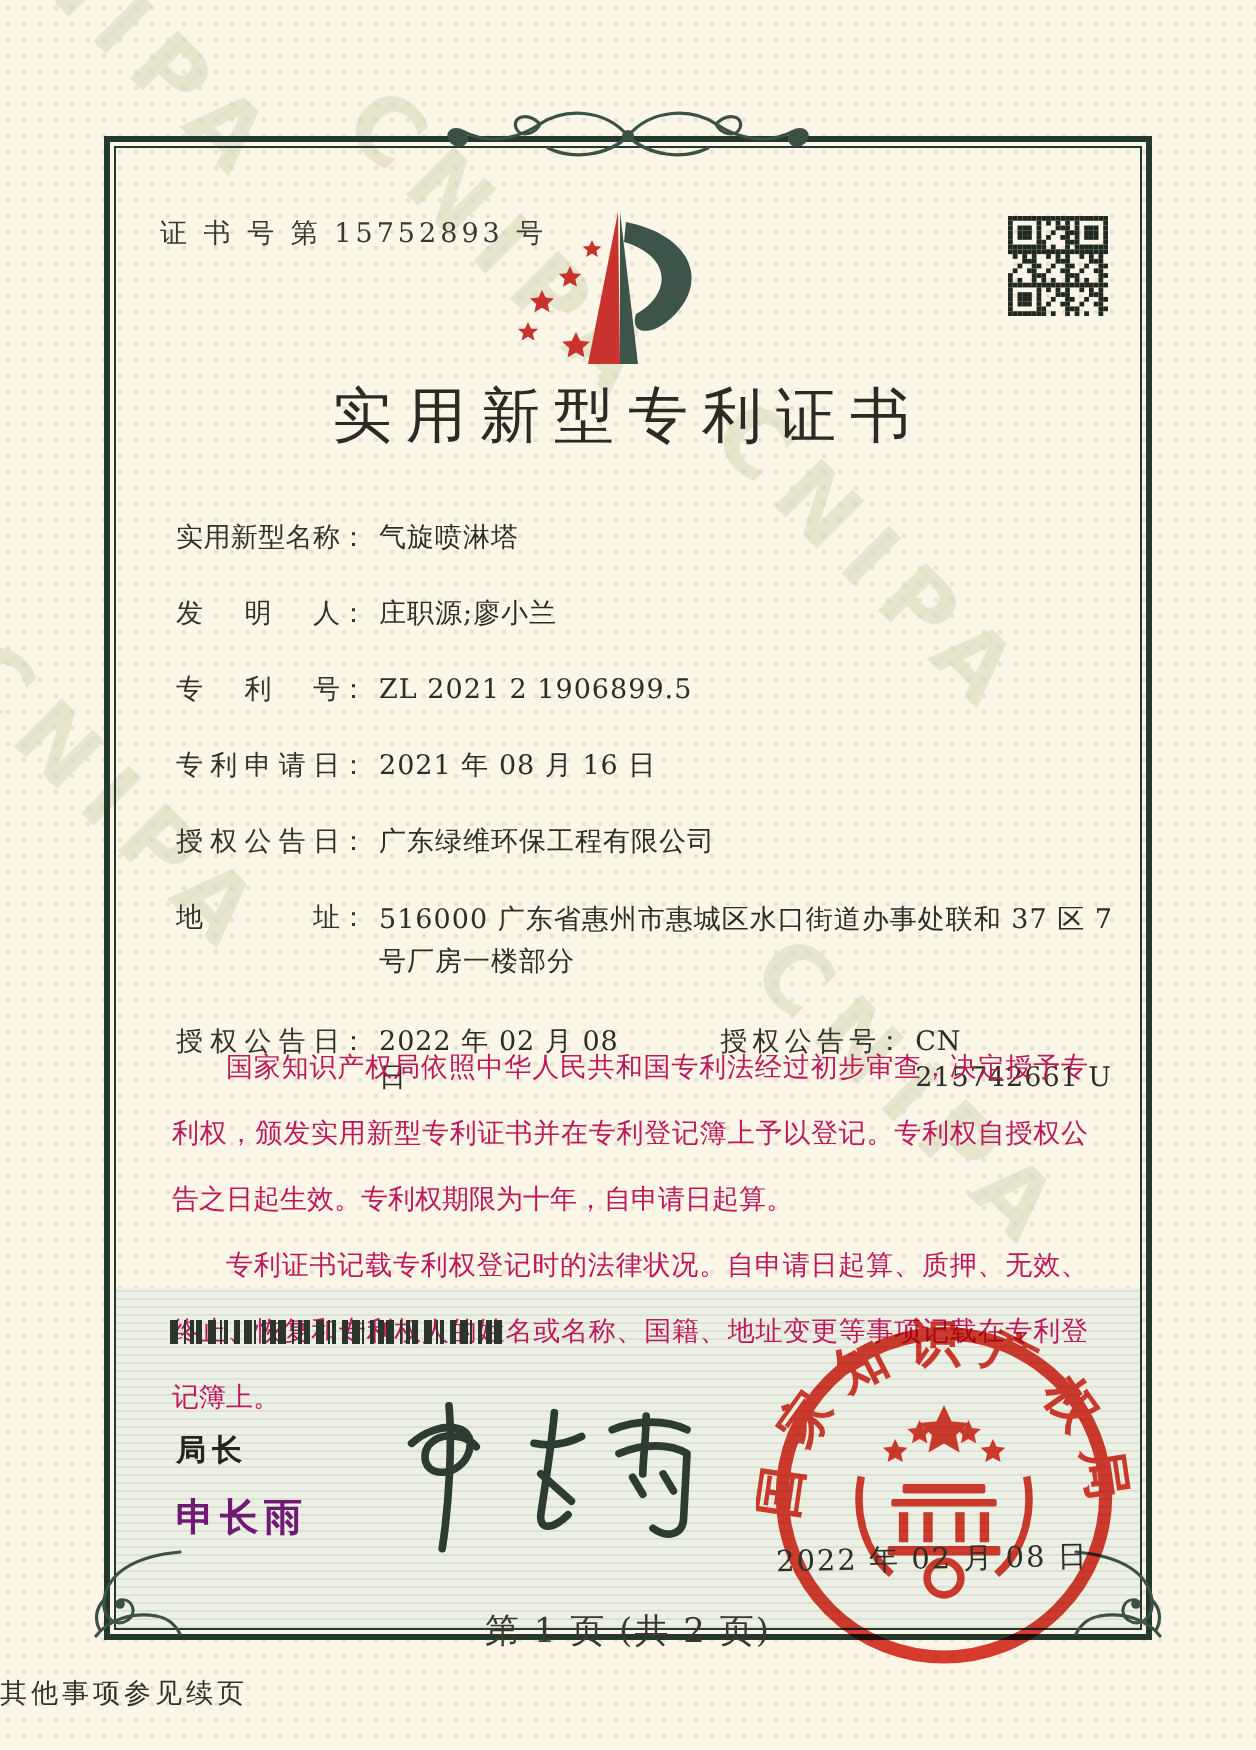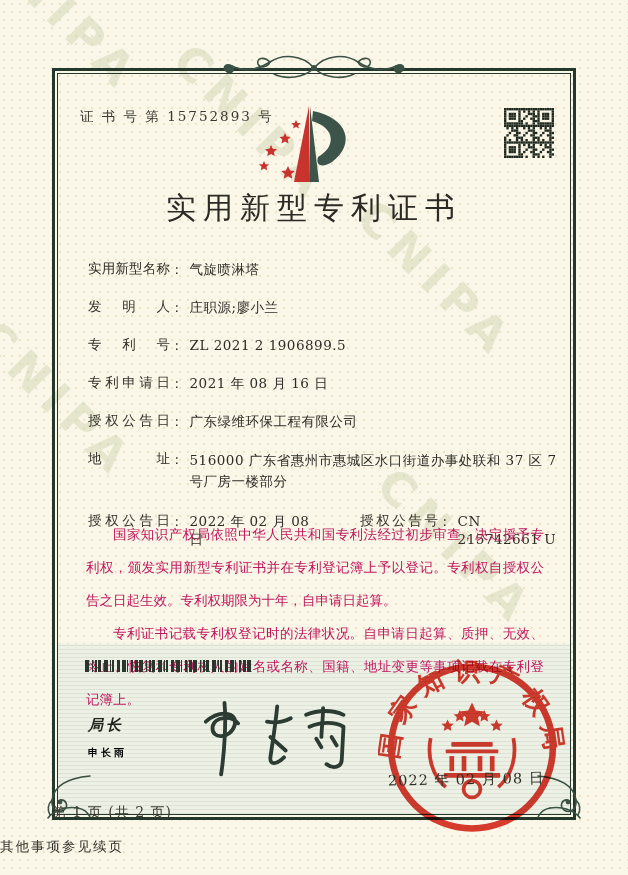--- a/index.html
+++ b/index.html
@@ -61,33 +61,33 @@
   .frow.grant .pair2 .f-label{width:78px;}
   
   .body-text{
     position:absolute;left:86px;top:518px;width:458px;
     font-size:13.5px;line-height:33px;text-align:justify;color:#be185d;
   }
   .body-text p{margin:0;text-indent:2em;}
   
   .barcode{position:absolute;left:85px;top:660px;width:168px;height:12px;}
   
-  .sig-title{position:absolute;left:88px;top:716px;font-size:15px;letter-spacing:3px;color:#23251f;font-weight:bold;font-style:italic;}
-  .sig-name{position:absolute;left:88px;top:746px;font-size:10px;letter-spacing:3px;color:#000000;font-weight:bold;}
+  .sig-title{position:absolute;left:88px;top:716px;font-size:15px;letter-spacing:3px;color:#23251f;font-weight:bold;}
+  .sig-name{position:absolute;left:88px;top:746px;font-size:19px;letter-spacing:3px;color:#701a75;font-weight:bold;}
   .sig-hand{position:absolute;left:182px;top:692px;width:170px;height:95px;}
   
   .seal{position:absolute;left:378px;top:648px;width:188px;height:188px;mix-blend-mode:multiply;z-index:5;}
   .seal-date{
     position:absolute;left:388px;top:770px;width:180px;z-index:6;
     font-size:14.5px;letter-spacing:1px;color:#2f2e27;transform:rotate(-1deg);white-space:nowrap;
   }
   
   .page-no{
-    position:absolute;left:52px;top:804px;width:524px;
-    font-size:14px;letter-spacing:1px;color:#3a382f;
+    position:absolute;left:52px;top:804px;width:524px;text-align:center;
+    font-size:17px;letter-spacing:1px;color:#3a382f;
   }
   .footer-note{
     position:absolute;left:0;top:838px;width:628px;
     font-size:13.5px;letter-spacing:2px;color:#33312a;
   }
 </style>
 </head>
 <body>
 
 <div class="page">

